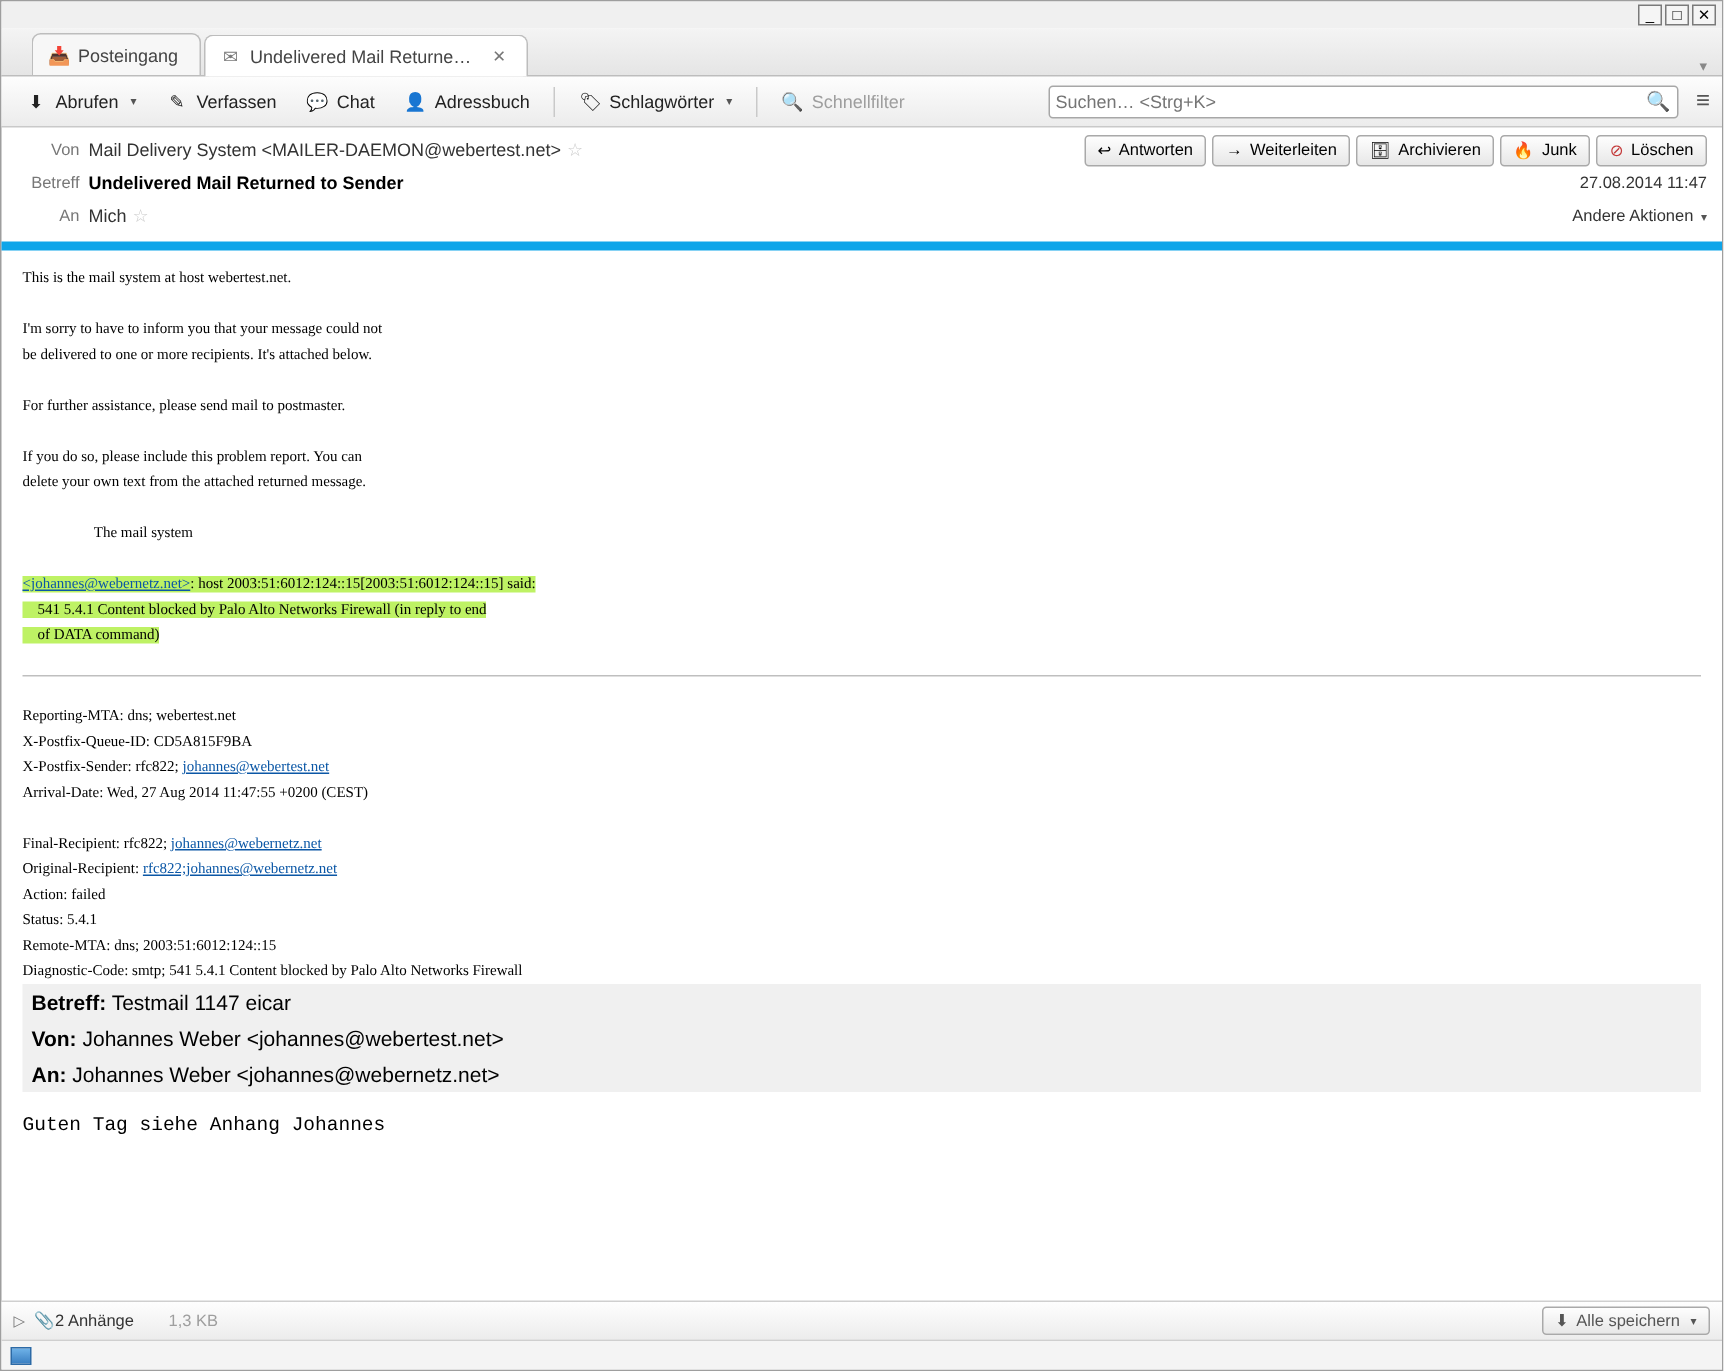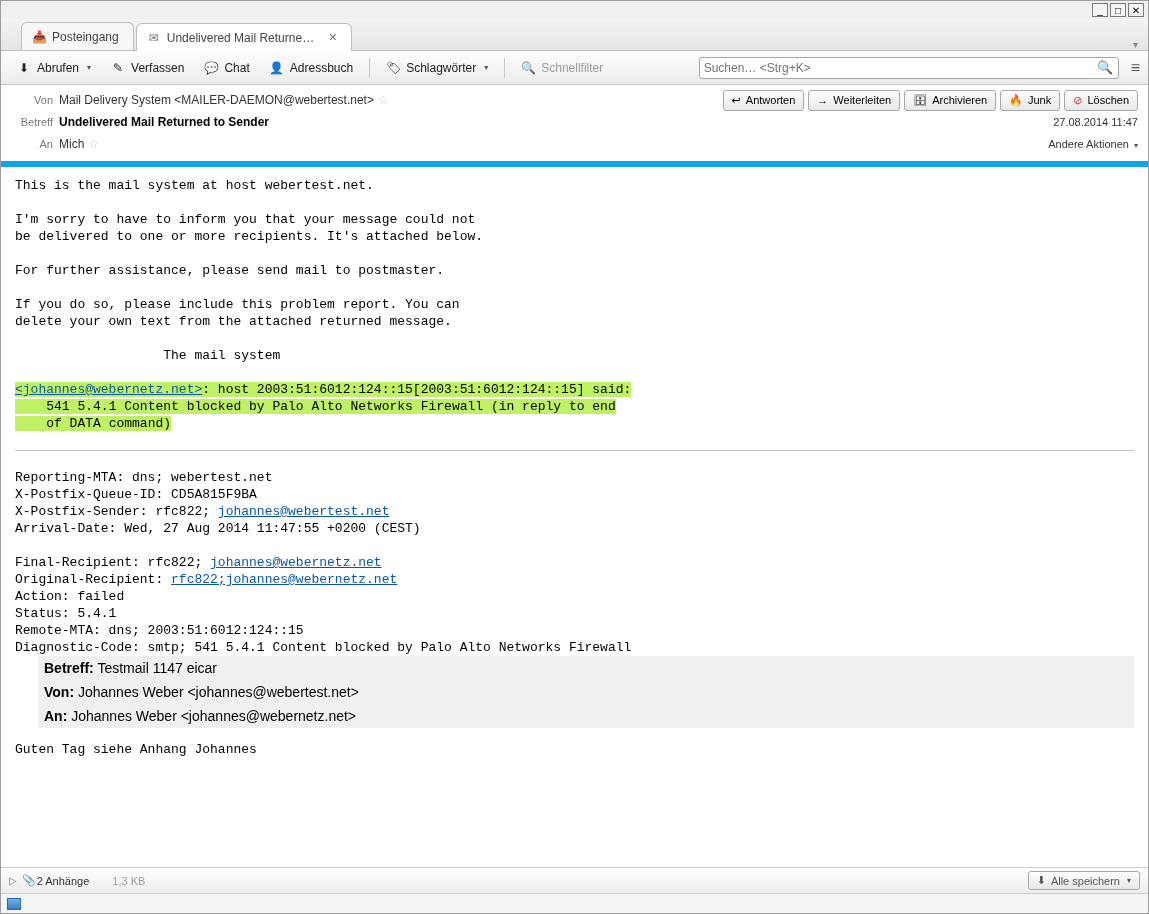--- a/index.html
+++ b/index.html
@@ -45,29 +45,29 @@
 .hval.subject { font-weight: bold; color: #000; }
 .star { color: #ccc; font-size: 12px; margin-left: 4px; }
 .actionbtns { margin-left: auto; display: flex; gap: 4px; }
 .abtn { display: flex; align-items: center; gap: 5px; border: 1px solid #a9a9a9; background: linear-gradient(#fefefe,#e7e7e7); padding: 3px 8px; border-radius: 3px; font-size: 11px; cursor: default; }
 .datetime { margin-left: auto; color: #333; font-size: 11px; }
 .otheractions { margin-left: auto; color: #333; font-size: 11px; }
 
 
 .bodywrap { flex: 1; overflow-y: scroll; position: relative; }
 .bodypad { padding: 10px 14px; }
-pre.mono { font-family: Liberation Mono, monospace; font-size: 13px; line-height: 17px; white-space: pre-wrap; color: #000; }
+pre.mono { font-family: Liberation Serif, serif; font-size: 10px; line-height: 17px; white-space: pre-wrap; color: #000; }
 .hl { background: #bef264; display: inline; }
 .lnk { color: #0b57a6; text-decoration: underline; }
 hr.sep { border: none; border-top: 1px solid #bfbfbf; margin: 18px 0; }
 .fwdlegend { color: #8a8a8a; font-size: 12px; margin: 14px 0 10px 0; position: relative; }
 .fwdlegend::before, .fwdlegend::after { content: ""; position: absolute; top: 50%; height: 1px; background: #cfcfcf; }
 .fwdlegend::before { left: 0; width: 0; }
 .fwdlegend::after { left: 190px; right: 0; }
-.embhdr { background: #f0f0f0; padding: 4px 6px; font-size: 14px; margin-left: 23px; }
+.embhdr { background: #f0f0f0; padding: 4px 6px; font-size: 14px; }
 .embhdr .lab { font-weight: bold; }
 .embbody { font-family: "Courier New", monospace; font-size: 13px; padding: 14px 0 20px 0; }
 
 
 .attachbar { display: flex; align-items: center; height: 26px; border-top: 1px solid #cfcfcf; background: linear-gradient(#fefefe,#ececec); padding: 0 8px; font-size: 11px; color: #555; }
 .attachbar .expand { color: #777; margin-right: 6px; font-size: 10px; }
 .attachbar .count { color: #333; }
 .attachbar .size { color: #9e9e9e; margin-left: 23px; }
 .attachbar .save { margin-left: auto; border: 1px solid #a9a9a9; background: linear-gradient(#fefefe,#e7e7e7); padding: 2px 8px; border-radius: 3px; display: flex; align-items: center; gap: 5px; cursor: default; }
 

